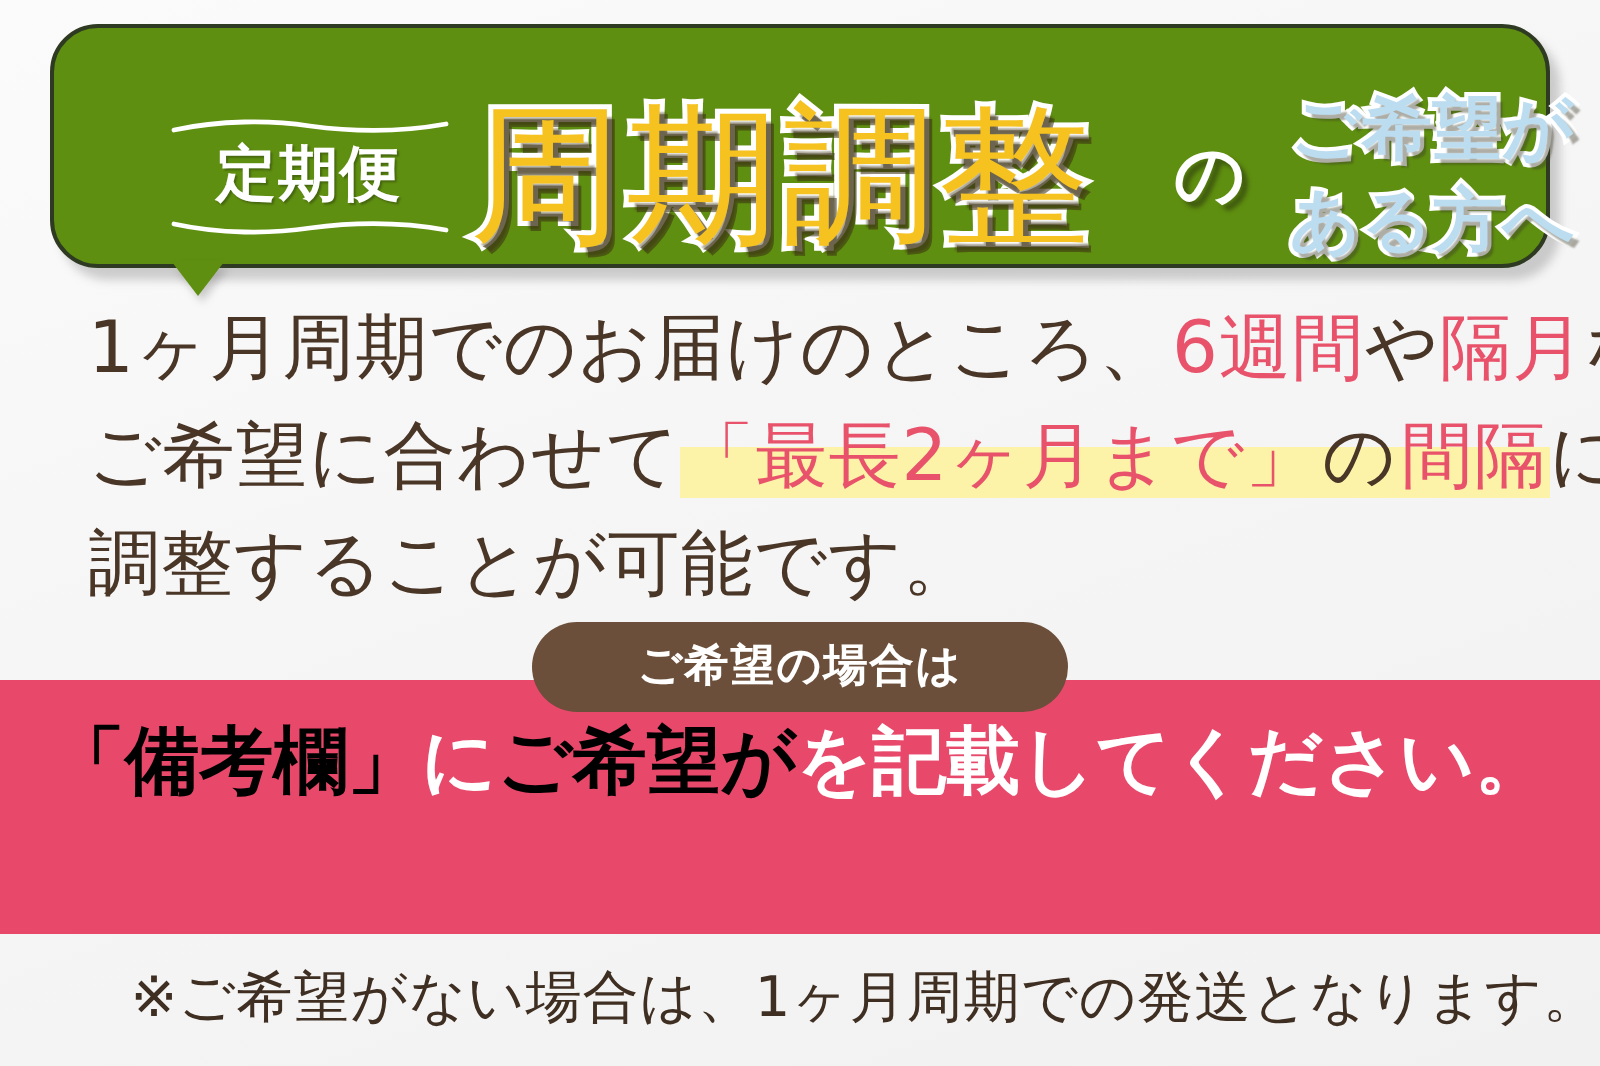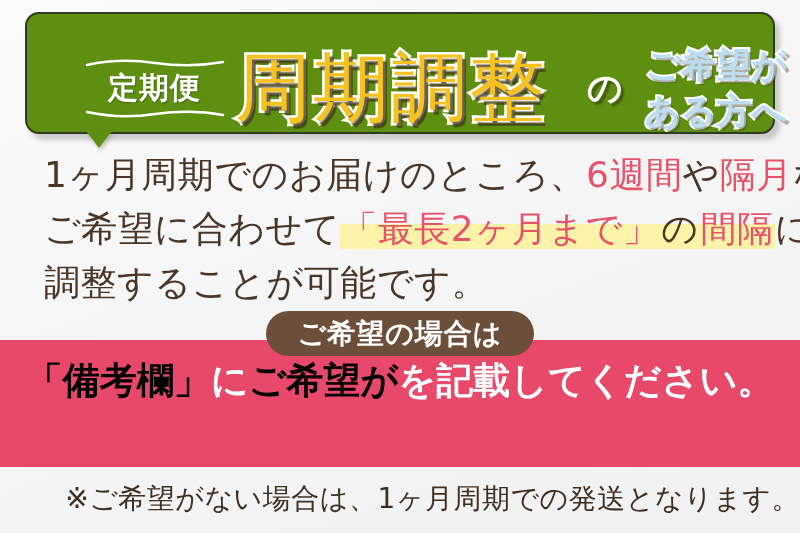--- a/index.html
+++ b/index.html
@@ -31,21 +31,21 @@
   }
 
   #banner {
     position: absolute;
     left: 25px;
     top: 12px;
     width: 750px;
     height: 122px;
     background: #5f8f10;
     border: 2px solid #2f3a22;
-    border-radius: 14px;
+    border-radius: 24px;
     box-sizing: border-box;
     box-shadow: 5px 6px 5px rgba(90,90,90,0.28);
   }
 
   #banner-tail {
     position: absolute;
     left: 86px;
     top: 131px;
     width: 0; height: 0;
     border-left: 13px solid transparent;
@@ -182,21 +182,21 @@
     height: 45px;
     background: #6b4f3a;
     border-radius: 23px;
     display: flex;
     align-items: center;
     justify-content: center;
     z-index: 5;
   }
   #badge-label {
     color: #ffffff;
-    font-size: 28px;
+    font-size: 22px;
     font-weight: bold;
     letter-spacing: 1px;
     line-height: 1;
     white-space: nowrap;
   }
 
   
   #pink-band {
     position: absolute;
     left: 0;

